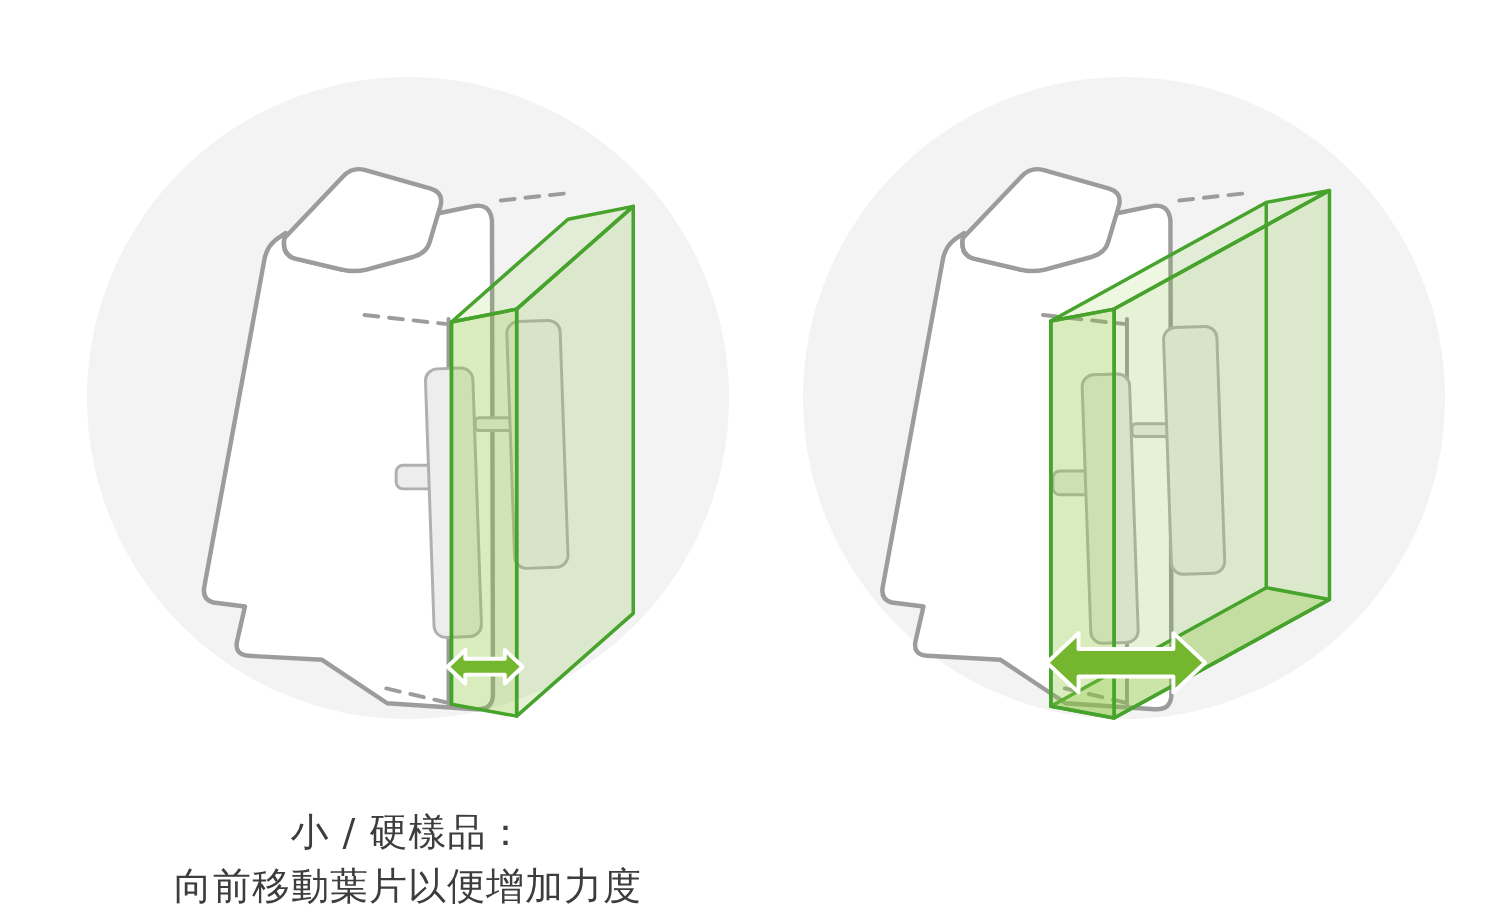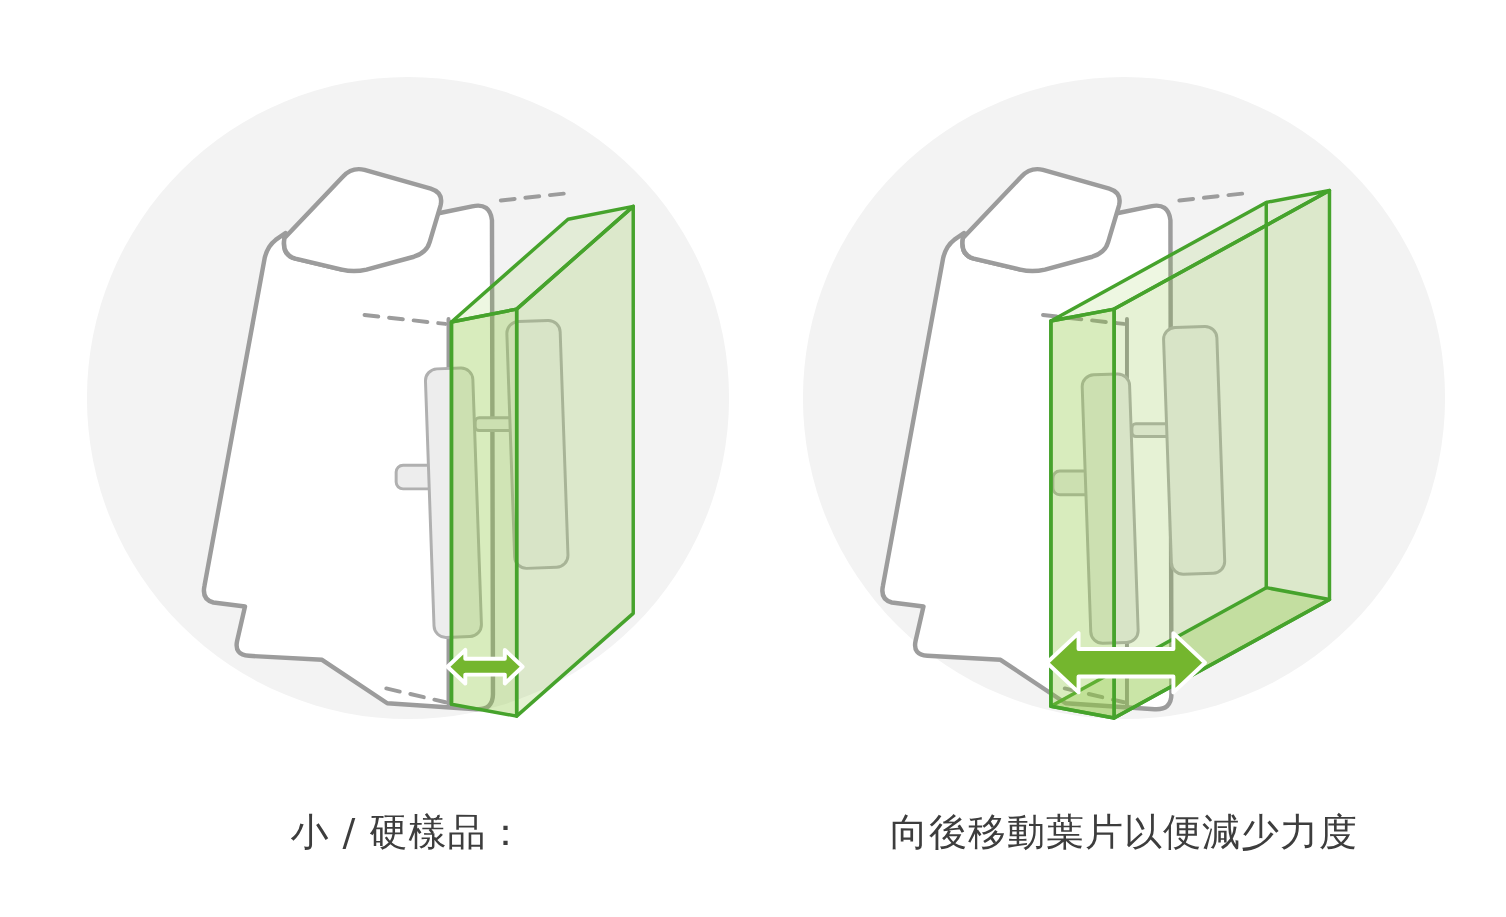--- a/index.html
+++ b/index.html
@@ -118,18 +118,18 @@
       <path class="g-face g-floor" d="M 256,642 L 320,654 L 538,534 L 474,522 Z"></path>
       <path class="g-face g-front" d="M 256,252 L 320,240 L 320,654 L 256,642 Z"></path>
       <path class="g-edge" d="M 256,252 L 256,642"></path>
       <path class="g-edge" d="M 474,132 L 474,522"></path>
     </g>
     <path class="arrow" d="M 252,598 L 284,568 L 284,584 L 380,584 L 380,568 L 412,598 L 380,628 L 380,612 L 284,612 L 284,628 Z"></path>
   </svg>
 
   <div class="caption left">
     <div>小 / 硬樣品：</div>
+    <div>向前移動葉片以便增加力度</div>
   </div>
   <div class="caption right">
-    <div>向後移動葉片以便減少力度</div>
   </div>
 
 </div>
 
 </body></html>

